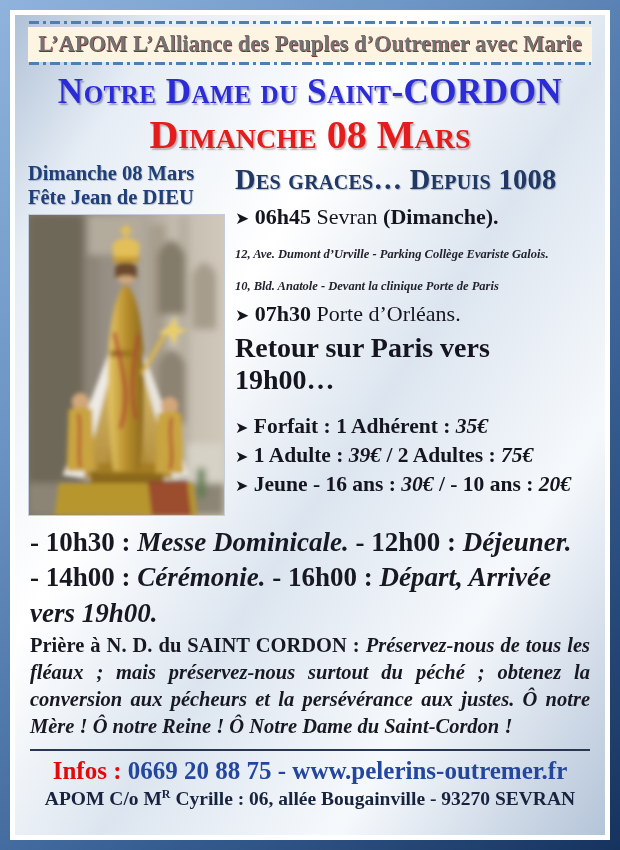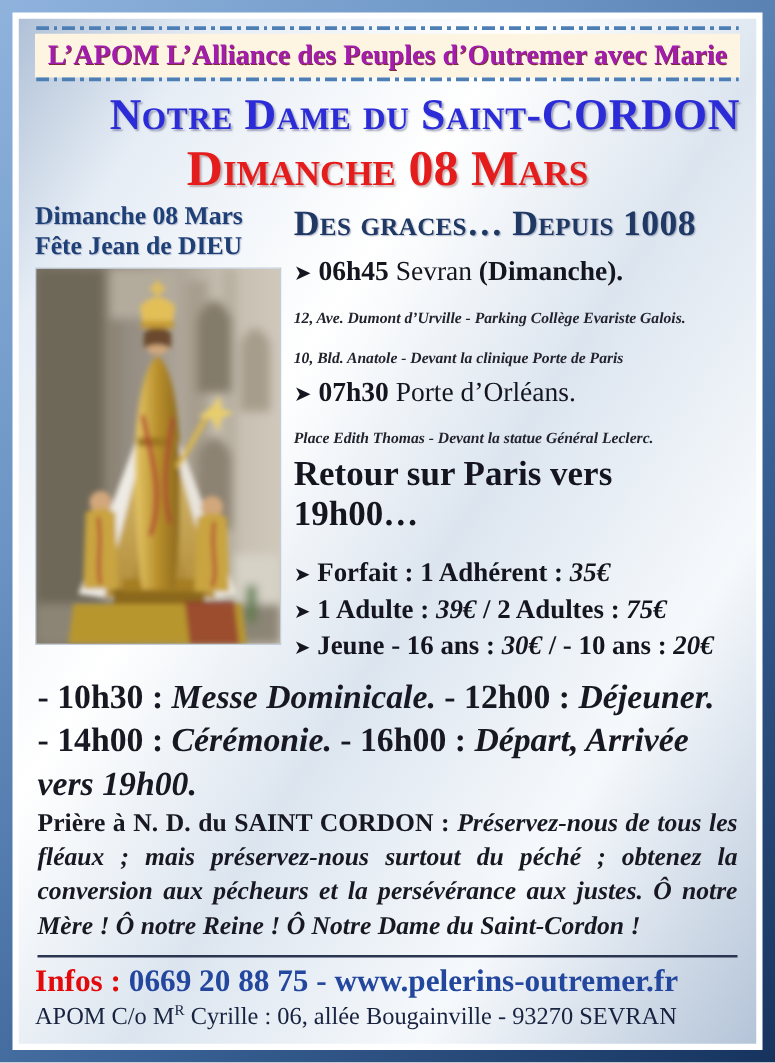--- a/index.html
+++ b/index.html
@@ -18,26 +18,26 @@
   }
 
   .dash-line {
     height:3px; margin:0 1px;
     background-image:repeating-linear-gradient(90deg,#4d7fb5 0 10px,transparent 10px 14px,#4d7fb5 14px 17px,transparent 17px 21px);
   }
   .banner {
     margin-top:3px;
     background:#fdf4e2; text-align:center;
     padding:4px 2px 5px 2px;
-    font-size:22.5px; font-weight:bold; color:#a21caf;
+    font-size:22.5px; font-weight:bold; color:#737373;
     text-shadow:0.6px 0.6px 0 #7a3030;
   }
 
   .title {
-    margin-top:7px; text-align:right;
+    margin-top:7px; text-align:center;
     font-variant:small-caps; font-weight:bold;
     font-size:35px; line-height:1.15; color:#2b2bd8;
     text-shadow:1.5px 1.5px 1.5px rgba(60,60,110,.45);
     letter-spacing:.5px;
   }
   .date-title {
     margin-top:1px; text-align:center;
     font-variant:small-caps; font-weight:bold;
     font-size:40px; line-height:1.1; color:#e51c1c;
     text-shadow:1.5px 1.5px 1.5px rgba(120,60,60,.4);
@@ -80,25 +80,25 @@
   .prog-line { font-size:27px; font-weight:bold; color:#181822; line-height:1.3; }
   .prog-line .it { font-style:italic; }
   .prayer {
     font-size:20.5px; color:#181822; line-height:1.32;
     text-align:justify; margin-top:1px;
   }
   .prayer .lead { font-weight:bold; }
   .prayer .body { font-style:italic; font-weight:bold; }
 
   .footer-rule { border:none; border-top:2px solid #2a3550; margin:9px 2px 5px 2px; }
-  .footer { }
+  .footer { text-align:center; }
   .infos-line { font-size:25px; font-weight:bold; line-height:1.2; white-space:nowrap; }
   .infos-label { color:#e20a0a; }
   .infos-value { color:#24479e; }
-  .addr-line { font-size:19.5px; font-weight:normal; color:#17233f; line-height:1.3; white-space:nowrap; }
+  .addr-line { font-size:19.5px; font-weight:bold; color:#17233f; line-height:1.3; white-space:nowrap; }
   .addr-line sup { font-size:12px; }
   .legal-line { font-size:15.5px; font-weight:bold; color:#17233f; line-height:1.3; white-space:nowrap; }
   .legal-line .sc { font-size:11.5px; letter-spacing:.3px; }
 </style>
 </head>
 <body>
 
 <div class="frame">
  <div class="frame-inner">
   <div class="page">
@@ -196,21 +196,20 @@
           <span class="sched-time">06h45</span><span> Sevran </span><span class="sched-suffix">(Dimanche).</span>
         </div>
         <div class="sched-addr">12, Ave. Dumont d’Urville - Parking Collège Evariste Galois.</div>
 
         <div class="sched-addr">10, Bld. Anatole - Devant la clinique Porte de Paris</div>
 
         <div class="sched-line">
           <span class="bullet">➤</span>
           <span class="sched-time">07h30</span><span> Porte d’Orléans.</span><span class="sched-suffix"></span>
         </div>
-        <div class="sched-addr">Place Edith Thomas - Devant la statue Général Leclerc.</div>
 
         <div class="retour">Retour sur Paris vers 19h00…</div>
 
         <div class="prices">
           <div class="price-line">
             <span class="bullet">➤</span>
             <span>Forfait : 1 Adhérent : </span><span class="price-val">35€</span><span></span><span class="price-val"></span>
           </div>
           <div class="price-line">
             <span class="bullet">➤</span>

